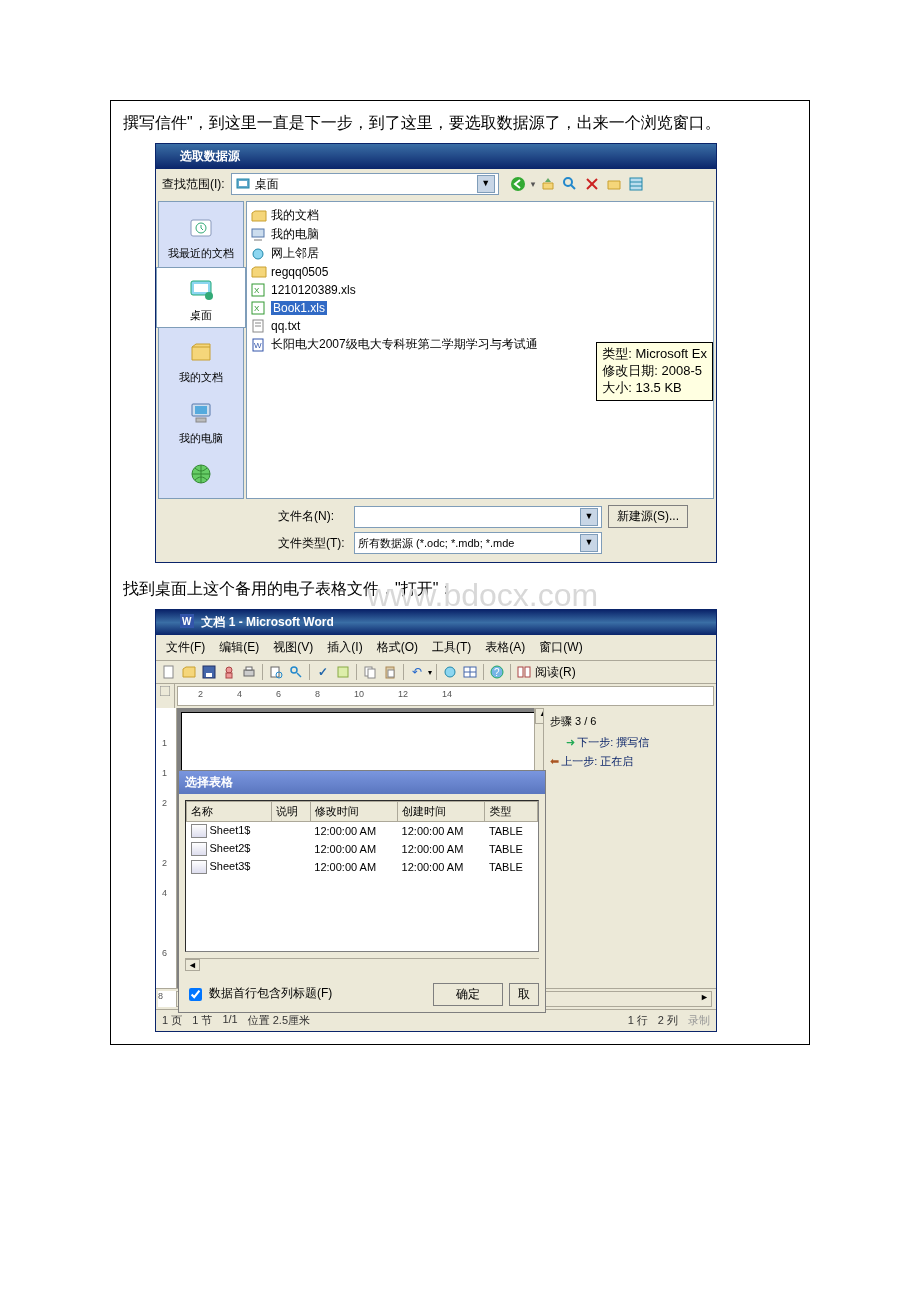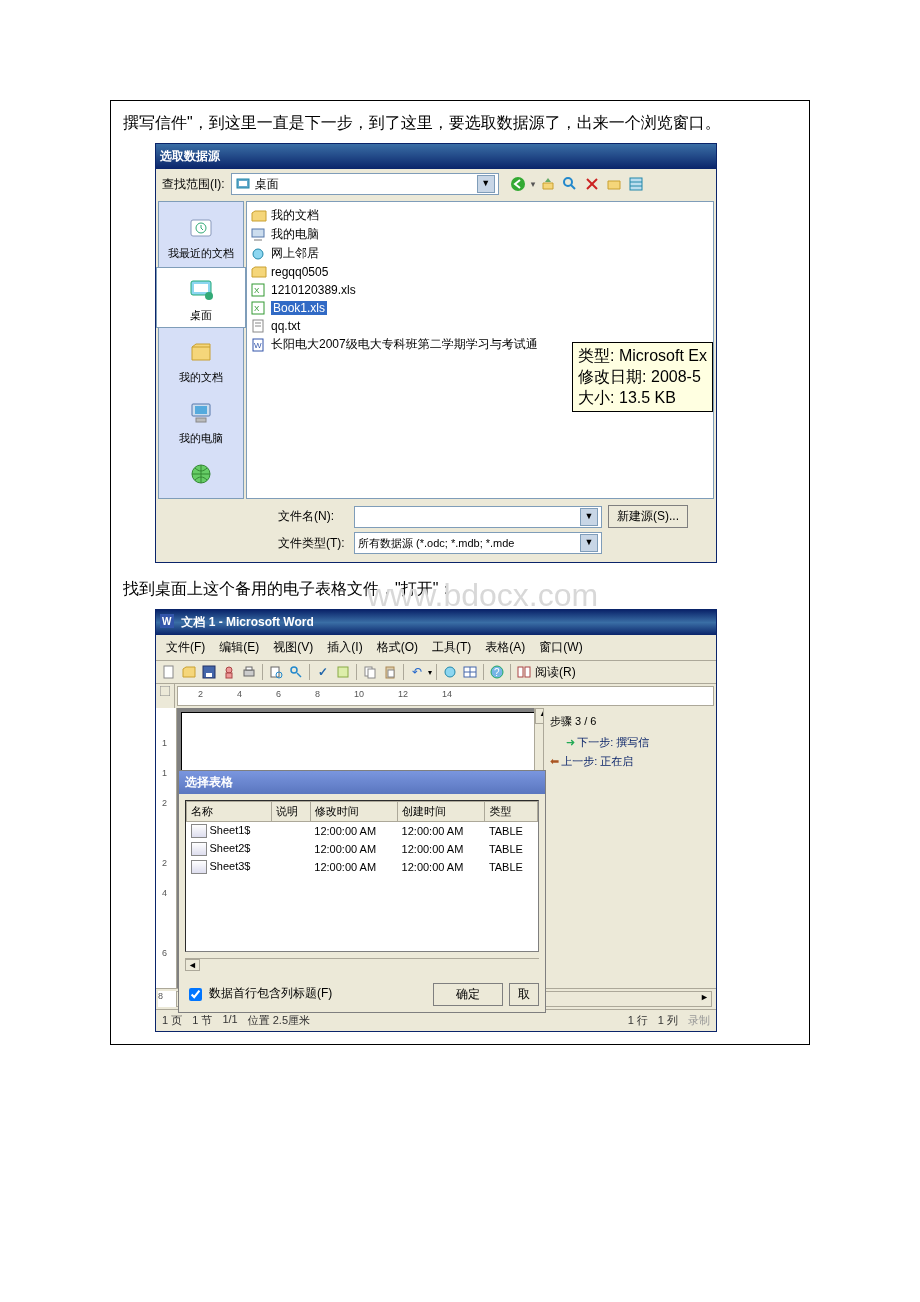--- a/index.html
+++ b/index.html
@@ -2,41 +2,41 @@
 <html><head>
 <meta charset="utf-8">
 <style>
 body{margin:0;background:#fff;font-family:"Microsoft YaHei",SimSun,Arial,sans-serif;font-size:13px;color:#000}
 .page{width:920px;margin:0 auto;padding:100px 110px 0 110px;box-sizing:border-box}
 .frame{border:1px solid #000;padding:8px 12px 12px 12px}
 .body-text{font-size:16px;line-height:1.5;margin:2px 0 8px 0}
 .watermark{position:absolute;font-size:32px;color:#d8d8d8;pointer-events:none;z-index:0}
 
 .dlg{border:1px solid #0a246a;background:#ece9d8;font-size:12px}
-.titlebar{background:linear-gradient(to bottom,#3a6ea5 0%,#0a246a 100%);color:#fff;font-weight:bold;padding:4px 4px}
+.titlebar{background:linear-gradient(to bottom,#3a6ea5 0%,#0a246a 100%);color:#fff;font-weight:bold;padding:4px 24px}
 .dlg-row{display:flex;align-items:center;padding:4px 6px;gap:6px}
 .label{white-space:nowrap}
 .combo{flex:1;display:flex;align-items:center;background:#fff;border:1px solid #7f9db9;height:20px;padding:0 3px;gap:4px;max-width:260px}
 .combo .drop{width:16px;height:16px;background:#c8d6e6;border:1px solid #7f9db9;margin-left:auto;text-align:center;font-size:9px;line-height:14px}
 .toolbar-icons{display:flex;gap:4px;align-items:center;margin-left:4px}
 .tbtn{width:18px;height:18px;display:flex;align-items:center;justify-content:center;font-size:13px;color:#2a4;cursor:pointer}
 .tbtn.blue{color:#2a64c0}
 .tbtn.red{color:#c02a2a}
 .tbtn.orange{color:#d08a10}
 .dlg-body{display:flex}
 .places{width:84px;background:#d6dff7;border:1px solid #7f9db9;margin:2px;display:flex;flex-direction:column;align-items:center;padding:4px 0;gap:2px}
 .place{display:flex;flex-direction:column;align-items:center;padding:4px 2px;width:100%;cursor:pointer}
 .place.sel{background:#fff;border:1px solid #7f9db9}
 .place .ic{width:32px;height:32px;display:flex;align-items:center;justify-content:center;font-size:22px}
 .place span{font-size:11px;margin-top:2px;text-align:left}
 .filelist{flex:1;background:#fff;border:1px solid #7f9db9;margin:2px 2px 2px 0;padding:4px;font-size:12px;position:relative;min-height:260px}
 .fitem{display:flex;align-items:center;gap:4px;padding:1px 0;cursor:pointer}
 .fitem.sel .fname{background:#316ac5;color:#fff;padding:0 2px}
 .fic{width:16px;height:16px;display:flex;align-items:center;justify-content:center;font-size:11px}
-.tooltip{position:absolute;right:0;top:140px;background:#ffffe1;border:1px solid #000;padding:3px 5px;font-size:16px;line-height:1.3}
+.tooltip{position:absolute;right:0;top:140px;background:#ffffe1;border:1px solid #000;padding:3px 5px;font-size:13px;line-height:1.3}
 .dlg-bottom{padding:2px 6px 6px 6px}
 .br{display:flex;align-items:center;gap:6px;padding:2px 0}
 .br .combo2{flex:1;display:flex;background:#fff;border:1px solid #7f9db9;height:20px;align-items:center;padding:0 3px;max-width:240px}
 .br .combo2 .drop{width:16px;height:16px;background:#c8d6e6;border:1px solid #7f9db9;margin-left:auto;text-align:center;font-size:9px;line-height:14px}
 .btn{background:#ece9d8;border:1px solid #7f7f7f;padding:2px 8px;cursor:pointer;font-size:12px}
 
 .word{border:1px solid #0a246a;background:#ece9d8;font-size:12px;margin-top:6px;position:relative}
 .word .titlebar{background:linear-gradient(to bottom,#0a246a 0%,#3a6ea5 50%,#0a246a 100%)}
 .menubar{display:flex;gap:2px;padding:2px 4px;background:#ece9d8;border-bottom:1px solid #aca899}
 .menubar span{padding:2px 6px;cursor:pointer}
@@ -516,19 +516,19 @@
     <div class="hscroll"></div>
   </div>
 
   <div class="statusbar">
     <span>1 页</span>
     <span>1 节</span>
     <span>1/1</span>
     <span>位置 2.5厘米</span>
     <span style="flex:1"></span>
     <span>1 行</span>
-    <span>1 列</span>
+    <span>2 列</span>
     <span class="dim">录制</span>
   </div>
 </div>
 
 </div>
 </div>
 
 </body></html>

